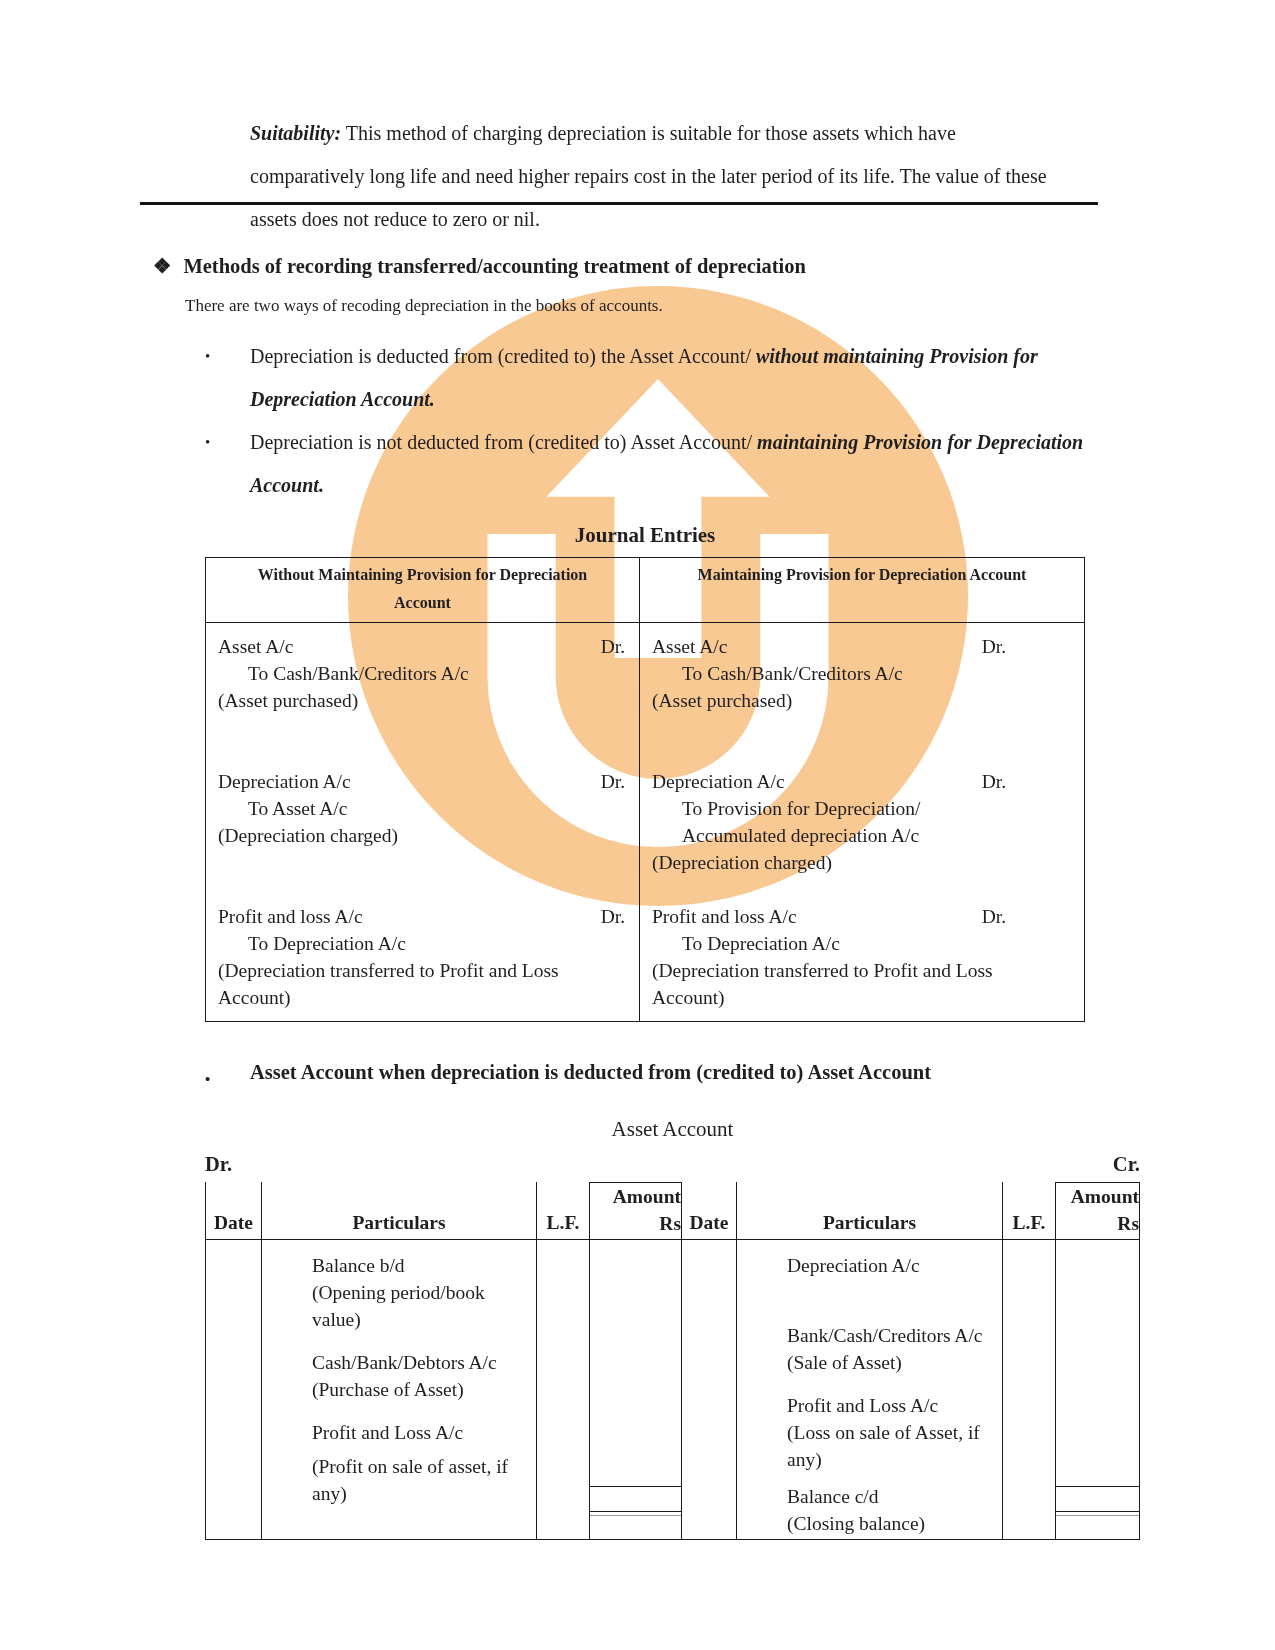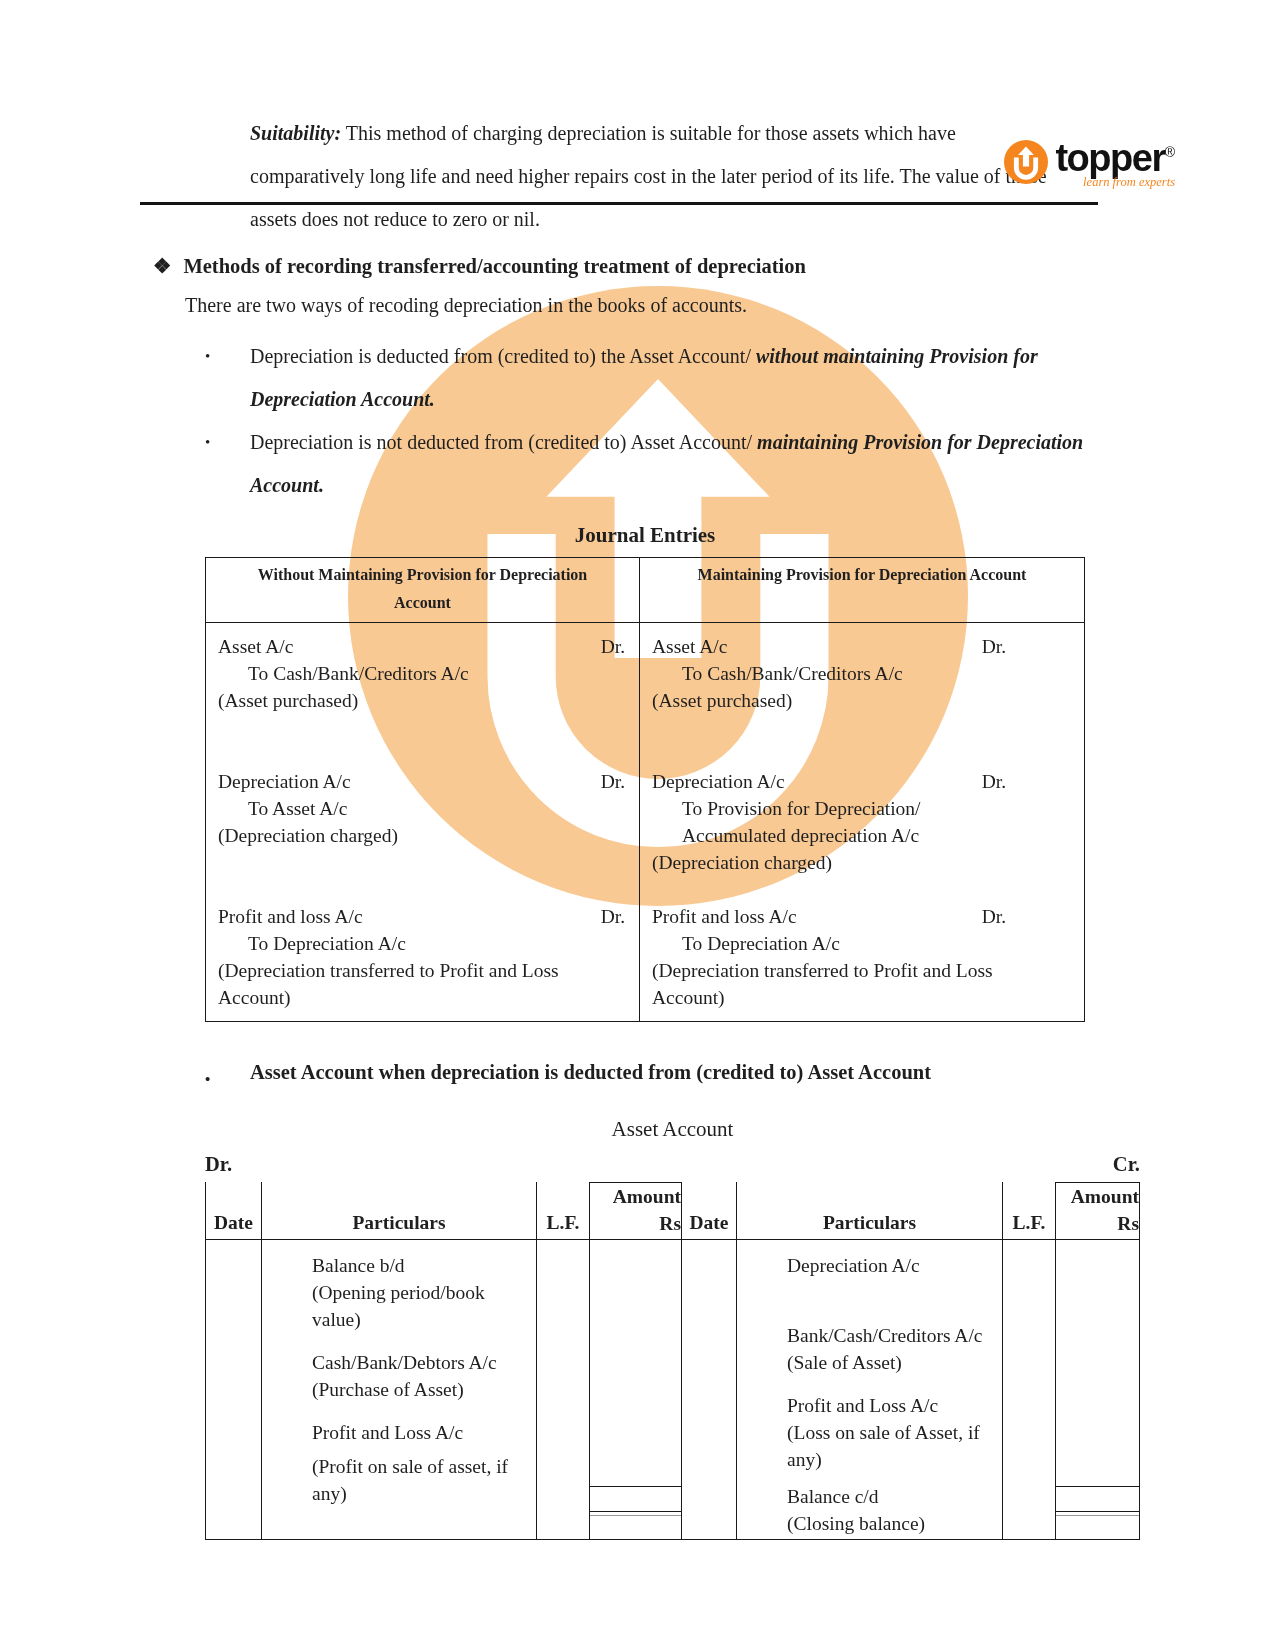--- a/index.html
+++ b/index.html
@@ -19,21 +19,21 @@
   .brand-reg { font-size:14px; vertical-align:super; font-weight:400; letter-spacing:0; }
   .brand-tagline { font-style:italic; font-size:12.5px; color:#f5861f; margin-top:-1px; }
   .top-rule { position:absolute; left:140px; top:90px; width:958px; height:3px; background:#141414; }
 
   
   .intro-para { margin:112px 215px 0 250px; font-size:20px; line-height:43px; }
   .intro-label { font-weight:bold; font-style:italic; }
 
   
   .methods-heading { display:flex; gap:12px; margin:12px 100px 0 153px; font-weight:bold; font-size:20.5px; line-height:27px; }
-  .methods-intro { margin:12px 0 0 185px; font-size:20px; line-height:27px; }
+  .methods-intro { margin:12px 0 0 185px; font-size:17px; line-height:27px; }
   .mpoint { display:flex; margin:16px 190px 0 205px; font-size:20px; line-height:43px; }
   .mpoint + .mpoint { margin-top:0; }
   .mbullet { width:45px; font-size:15px; line-height:43px; }
   .mtext { flex:1; }
   .emph { font-weight:bold; font-style:italic; }
 
   
   .journal-title { margin:14px 0 0 205px; width:880px; text-align:center; font-weight:bold; font-size:21px; line-height:28px; }
   .journal-table { margin:8px 0 0 205px; width:880px; border:1px solid #1a1a1a; display:grid; grid-template-columns:434px 444px; }
   .jhead { padding:3px 28px 5px; font-weight:bold; font-size:16px; line-height:28px; text-align:center; border-bottom:1px solid #1a1a1a; }
@@ -77,31 +77,20 @@
 <div class="page">
 
   <svg class="watermark" viewBox="0 0 200 200" aria-hidden="true">
     <circle cx="100" cy="100" r="100" fill="#f9c994"></circle>
     <path d="M56 80 V126 a44 44 0 0 0 88 0 V80" fill="none" stroke="#ffffff" stroke-width="22"></path>
     <polygon points="100,30 136,68 114,68 114,120 86,120 86,68 64,68" fill="#ffffff"></polygon>
   </svg>
 
   <div class="content">
 
-    <div class="brand">
-      <svg class="brand-icon" viewBox="0 0 200 200" aria-hidden="true">
-        <circle cx="100" cy="100" r="100" fill="#f5861f"></circle>
-        <path d="M56 80 V126 a44 44 0 0 0 88 0 V80" fill="none" stroke="#ffffff" stroke-width="22"></path>
-        <polygon points="100,30 136,68 114,68 114,120 86,120 86,68 64,68" fill="#ffffff"></polygon>
-      </svg>
-      <div class="brand-text">
-        <div class="brand-word"><span>topper</span><sup class="brand-reg">®</sup></div>
-        <div class="brand-tagline">learn from experts</div>
-      </div>
-    </div>
     <div class="top-rule"></div>
 
     <p class="intro-para"><span class="intro-label">Suitability:</span> <span>This method of charging depreciation is suitable for those assets which have comparatively long life and need higher repairs cost in the later period of its life. The value of these assets does not reduce to zero or nil.</span></p>
 
     <div class="methods-heading">
       <span>❖</span>
       <span>Methods of recording transferred/accounting treatment of depreciation</span>
     </div>
     <div class="methods-intro">There are two ways of recoding depreciation in the books of accounts.</div>
 

